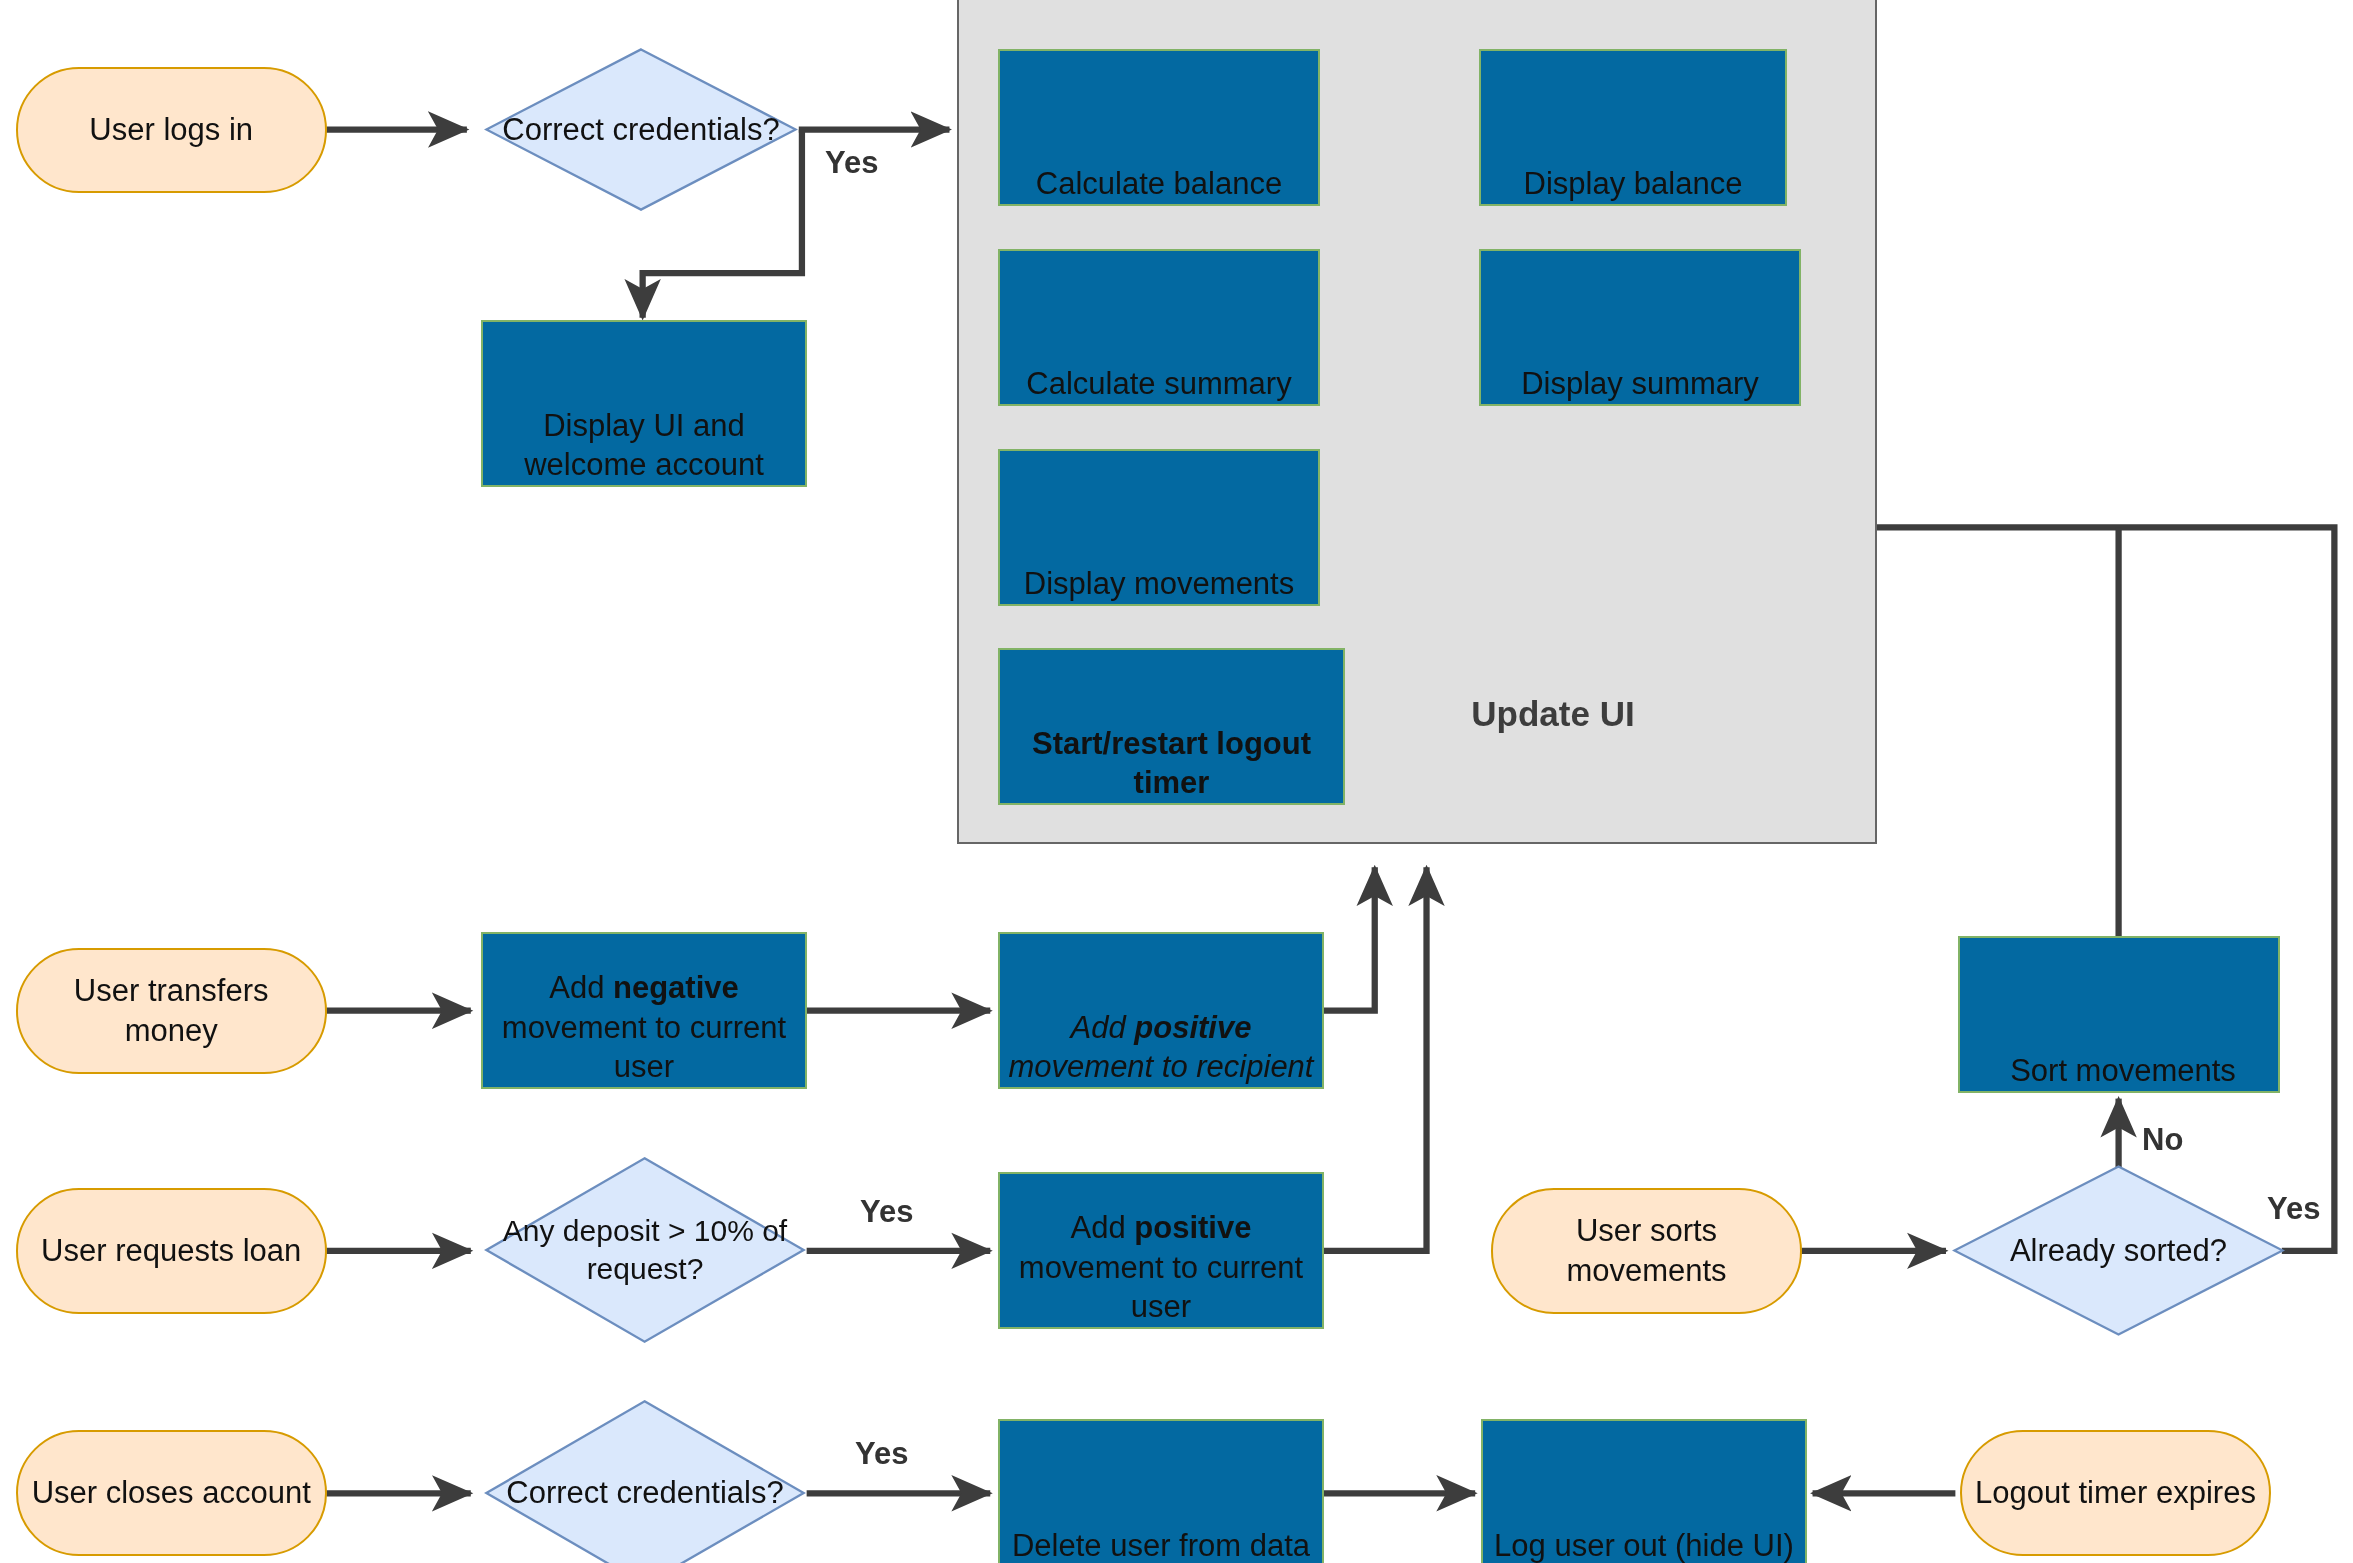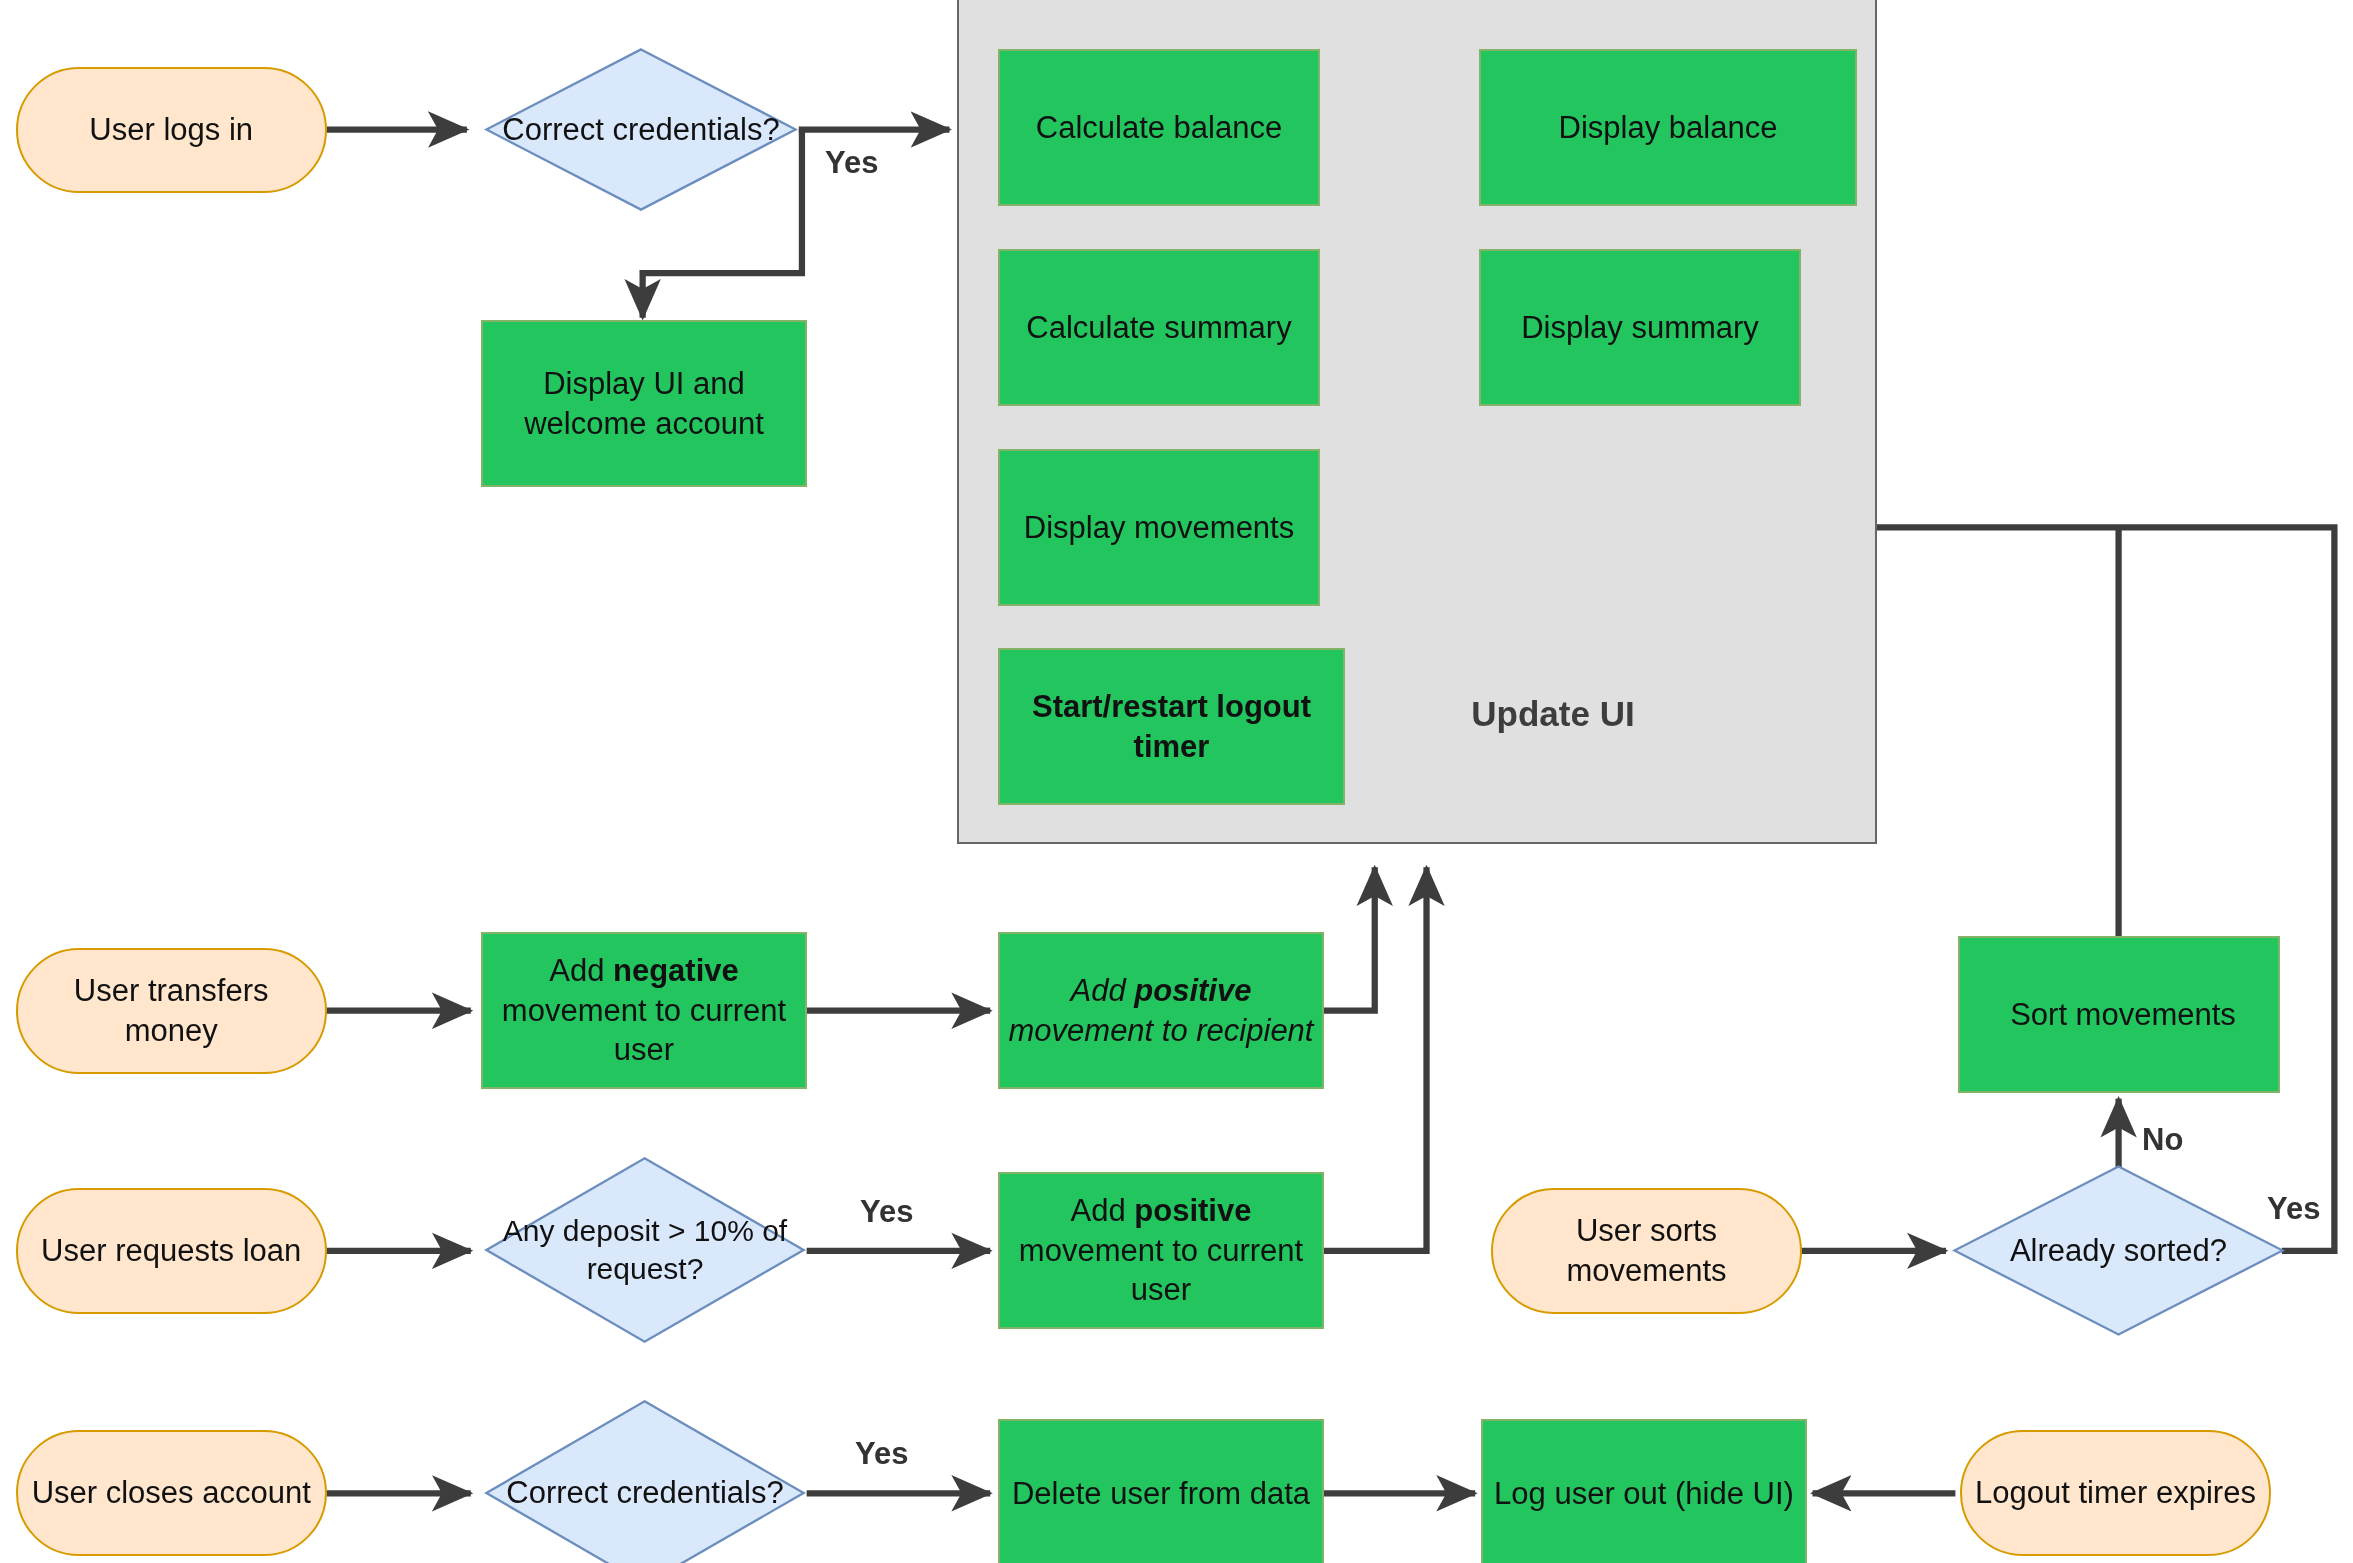--- a/index.html
+++ b/index.html
@@ -35,22 +35,23 @@
     color: #111111;
     z-index: 3;
   }
   .node .lbl { padding: 0 7.8px; }
   .terminator {
     background: #ffe6cc;
     border: 2.4px solid #d79b00;
     border-radius: 71px;
   }
   .process {
-    background: #22c55e;
+    background: #0369a1;
     border: 2.4px solid #82b366;
+    align-items: flex-end;
   }
   .group-box {
     position: absolute;
     background: #e0e0e0;
     border: 2.4px solid #666666;
     box-sizing: border-box;
     z-index: 1;
   }
   .group-title {
     position: absolute;
@@ -157,21 +158,21 @@
     <div class="dlbl">Correct credentials?</div>
   </div>
 
   <div class="node process" style="left:481px; top:320px; width:326px; height:167px;">
     <span class="lbl">Display UI and welcome account</span>
   </div>
 
   <div class="node process" style="left:998px; top:49px; width:322px; height:157px;">
     <span class="lbl">Calculate balance</span>
   </div>
-  <div class="node process" style="left:1479px; top:49px; width:378px; height:157px;">
+  <div class="node process" style="left:1479px; top:49px; width:308px; height:157px;">
     <span class="lbl">Display balance</span>
   </div>
   <div class="node process" style="left:998px; top:249px; width:322px; height:157px;">
     <span class="lbl">Calculate summary</span>
   </div>
   <div class="node process" style="left:1479px; top:249px; width:322px; height:157px;">
     <span class="lbl">Display summary</span>
   </div>
   <div class="node process" style="left:998px; top:449px; width:322px; height:157px;">
     <span class="lbl">Display movements</span>

